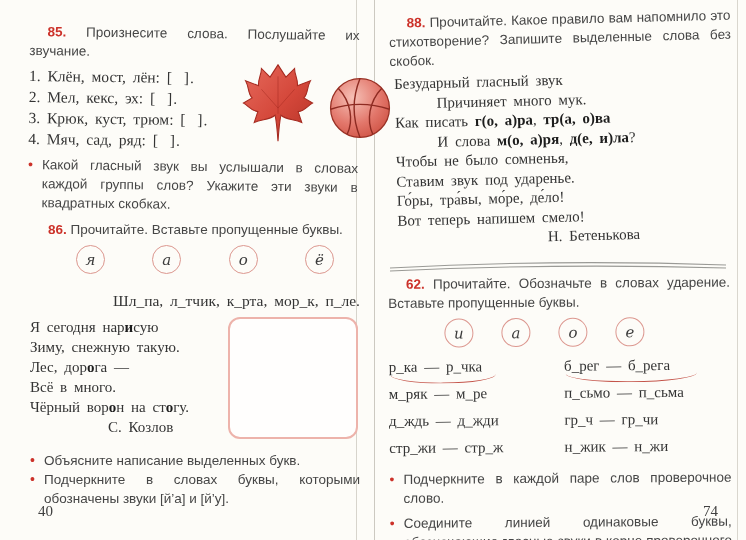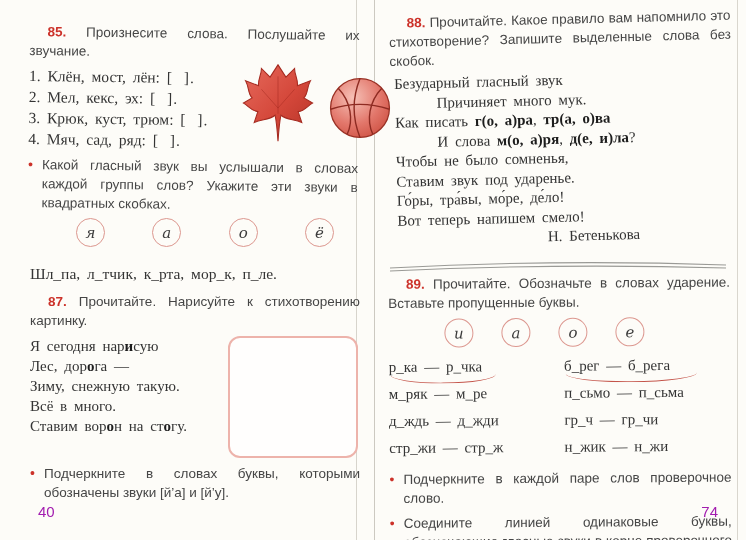--- a/index.html
+++ b/index.html
@@ -30,32 +30,32 @@
   .bullet{position:relative;margin:0;padding-left:14px;text-align:justify;
           font-size:13.5px;line-height:19px;color:#464646;}
   .bullet::before{content:"•";position:absolute;left:0;top:0;color:#cc322a;font-size:14px;}
 
   
   .letters-row{display:flex;margin:6px 0 4px 0;}
   .circle-letter{display:flex;align-items:center;justify-content:center;
     width:27px;height:27px;border:1px solid #dc978f;border-radius:50%;
     font-family:"DejaVu Serif",serif;font-style:italic;font-size:15px;color:#3c3c3c;}
 
-  .words86{margin-top:16px;}
+  .words86{margin-top:16px;text-align:right;}
 
   
   .ex87-wrap{position:relative;min-height:128px;margin-top:3px;}
   .poem87{width:195px;}
   .poem87 .author{padding-left:78px;}
   .draw-box{position:absolute;right:2px;top:0;width:126px;height:118px;
             border:2px solid #edb3ab;border-radius:12px;background:#fffefd;}
   b.hl{font-weight:bold;color:#1d1d1d;}
 
-  .pagenum{position:absolute;bottom:20px;font-family:Liberation Sans, sans-serif;
-           font-size:15px;color:#a21caf;}
+  .pagenum{position:absolute;bottom:20px;font-family:Liberation Serif, serif;
+           font-size:15px;color:#404040;}
   .pagenum-left{left:8px;}
   .pagenum-right{right:12px;}
 
   
   .tilt-88{transform:rotate(-1.4deg);transform-origin:0 0;}
   .poem88{margin:4px 0 0 4px;font-size:15px;line-height:19.5px;}
   .poem88 .ind{padding-left:42px;}
   .poem88 .author{padding-left:150px;}
 
   .divider{display:block;margin:6px 0 2px 0;}
@@ -118,47 +118,49 @@
               <stop offset="0.55" stop-color="#e2766a"></stop>
               <stop offset="1" stop-color="#c94839"></stop>
           </radialGradient>
         </defs>
         <circle cx="50" cy="50" r="46" fill="url(#ballg)" stroke="#993024" stroke-width="2"></circle>
         <path fill="none" stroke="#8e2b22" stroke-width="2.2" d="M50 4 C38 34 38 66 50 96 M4 52 C34 42 66 42 96 52 M16 19 C36 40 40 70 30 91 M84 19 C64 40 60 70 70 91"></path>
       </svg>
     </div>
 
     <div>
+      <p class="task mt8"><b class="num">86.</b> <span>Прочитайте. Вставьте пропущенные буквы.</span></p>
 
       <div class="letters-row" style="margin-left:46px;width:258px;justify-content:space-between;">
         <span class="circle-letter">я</span>
         <span class="circle-letter">а</span>
         <span class="circle-letter">о</span>
         <span class="circle-letter">ё</span>
       </div>
 
       <div class="serif words86">
         <div>Шл_па, л_тчик, к_рта, мор_к, п_ле.</div>
       </div>
     </div>
 
     <div>
-      <p class="task mt8"><b class="num">87.</b> <span>Прочитайте. Нарисуйте к стихотворению картинку.</span></p>
 
       <div class="ex87-wrap mt6">
         <div class="serif poem87" style="font-size:15px;line-height:20px;">
           <div><span>Я сегодня нар</span><b class="hl">и</b><span>сую</span></div>
+          <div>Зиму, снежную такую.</div>
           <div><span>Лес, дор</span><b class="hl">о</b><span>га —</span></div>
-          <div>Зиму, снежную такую.</div>
           <div>Всё в много.</div>
-          <div><span>Ставим вор</span><b class="hl">о</b><span>н на ст</span><b class="hl">о</b><span>гу.</span></div>
+          <div><span>Чёрный вор</span><b class="hl">о</b><span>н на ст</span><b class="hl">о</b><span>гу.</span></div>
+          <div class="author">С. Козлов</div>
         </div>
         <div class="draw-box"></div>
       </div>
 
+      <p class="bullet mt6">Объясните написание выделенных букв.</p>
       <p class="bullet">Подчеркните в словах буквы, которыми обозначены звуки [й’а] и [й’у].</p>
     </div>
 
     <div class="pagenum pagenum-left">40</div>
   </div>
 
   <div class="page page-right">
 
     <div class="tilt-88" style="padding-top:14px;">
       <p class="task"><b class="num">88.</b> <span>Прочитайте. Какое правило вам напомнило это стихотворение? Запишите выделенные слова без скобок.</span></p>
@@ -175,21 +177,21 @@
         <div class="author">Н. Бетенькова</div>
       </div>
     </div>
 
     <svg class="divider" width="340" height="16" viewBox="0 0 340 16">
       <path d="M2 11 Q170 2 338 8" fill="none" stroke="#9a9a96" stroke-width="1.1"></path>
       <path d="M2 14 Q170 6 338 11" fill="none" stroke="#9a9a96" stroke-width="1.1"></path>
     </svg>
 
     <div style="transform:rotate(-0.4deg);transform-origin:0 0;">
-      <p class="task"><b class="num">89.</b> <span>Прочитайте. Обозначьте в словах ударение. Вставьте пропущенные буквы.</span></p>
+      <p class="task"><b class="num">62.</b> <span>Прочитайте. Обозначьте в словах ударение. Вставьте пропущенные буквы.</span></p>
 
       <div class="letters-row" style="margin-left:56px;width:200px;justify-content:space-between;">
         <span class="circle-letter">и</span>
         <span class="circle-letter">а</span>
         <span class="circle-letter">о</span>
         <span class="circle-letter">е</span>
       </div>
 
       <div class="serif pairs">
         <table>

